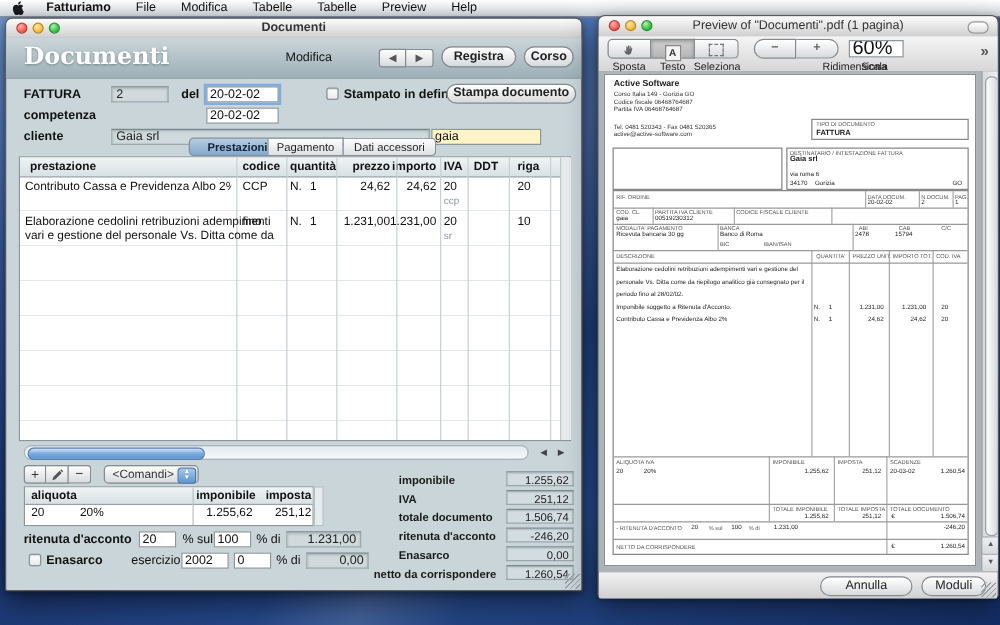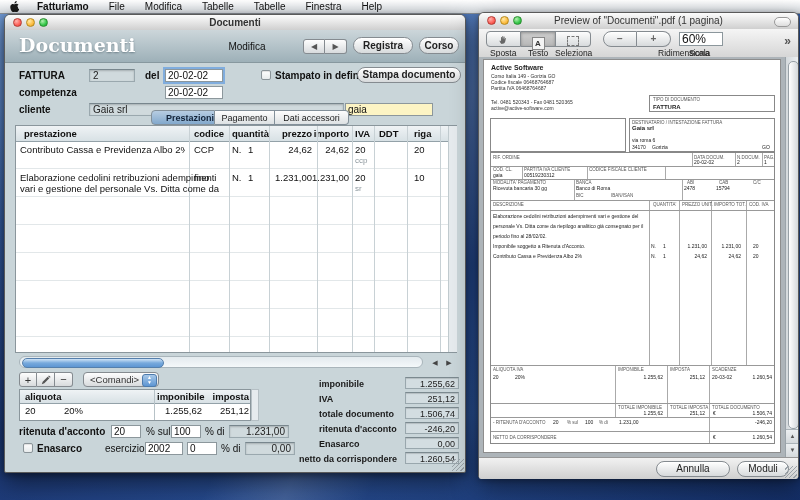--- a/index.html
+++ b/index.html
@@ -65,21 +65,21 @@
     <span style="padding:0 8px 0 10px;display:flex;align-items:center;">
       <svg width="9" height="11" viewBox="0 0 16 19">
           <path fill="#1a1a1a" d="M13.1 10.1c0-2.3 1.9-3.4 2-3.5-1.1-1.6-2.8-1.8-3.4-1.8-1.4-.15-2.8.85-3.5.85-.7 0-1.85-.83-3-.8C3.6 4.9 2.1 5.8 1.3 7.2c-1.7 3-0.4 7.4 1.2 9.8.8 1.2 1.8 2.5 3.1 2.45 1.25-.05 1.7-.8 3.2-.8 1.5 0 1.9.8 3.2.77 1.35-.02 2.2-1.2 3-2.4.95-1.37 1.35-2.7 1.37-2.77-.03-.01-2.6-1-2.27-4.15zM10.9 2.9c.7-.85 1.15-2 1.03-3.2-1 .04-2.2.66-2.9 1.5-.64.74-1.2 1.93-1.05 3.07 1.1.09 2.25-.57 2.92-1.37z"></path>
         </svg>
     </span>
     <span style="font-weight:bold;padding:0 10px;">Fatturiamo</span>
     <span style="padding:0 10px;">File</span>
     <span style="padding:0 10px;">Modifica</span>
     <span style="padding:0 10px;">Tabelle</span>
     <span style="padding:0 10px;">Tabelle</span>
-    <span style="padding:0 10px;">Finestra</span>
+    <span style="padding:0 10px;">Preview</span>
     <span style="padding:0 10px;">Help</span>
   </div>
 
   <div class="window" style="left:4px;top:14px;width:462px;height:459px;">
     <div class="titlebar">
       <span class="light l-red" style="left:8px;"></span>
       <span class="light l-yel" style="left:21px;"></span>
       <span class="light l-grn" style="left:34px;"></span>
       <div class="wtitle">Documenti</div>
     </div>
@@ -247,21 +247,21 @@
         <span style="display:inline-block;margin-top:3px;width:10px;height:8px;border:1px dashed #777;"></span>
       </div>
       <span class="ul" style="left:11px;top:18px;font-size:8.5px;color:#222;">Sposta</span>
       <span class="ul" style="left:49px;top:18px;font-size:8.5px;color:#222;">Testo</span>
       <span class="ul" style="left:76px;top:18px;font-size:8.5px;color:#222;">Seleziona</span>
 
       <div class="capsule" style="left:124px;top:2px;width:34px;height:16px;line-height:14px;border-radius:8px 0 0 8px;color:#666;">−</div>
       <div class="capsule" style="left:158px;top:2px;width:34px;height:16px;line-height:14px;border-radius:0 8px 8px 0;border-left:none;color:#666;">+</div>
       <span class="ul" style="left:131px;top:18px;font-size:8.5px;color:#222;margin-left:48px;">Ridimensiona</span>
 
-      <input class="fld" style="left: 200px; top: 3px; width: 44px; height: 14px; font-size: 12px;" value="60%">
+      <input class="fld" style="left: 200px; top: 3px; width: 44px; height: 14px; font-size: 16px;" value="60%">
       <span class="ul" style="left:210px;top:18px;font-size:8.5px;color:#222;">Scala</span>
 
       <span class="ul" style="right:7px;top:6px;left:auto;position:absolute;font-size:12px;font-weight:bold;color:#555;">»</span>
     </div>
 
     <div class="abs" style="left:0;top:44px;right:0;height:400px;background:#adb4b9;overflow:hidden;">
 
       <div class="abs" style="left:4px;top:2px;width:298px;height:394px;background:#fff;border:1px solid #8d8d8d;box-sizing:border-box;">
         <span class="t s7 b" style="left:7px;top:4px;">Active Software</span>
         <span class="t s5" style="left:7px;top:14px;color:#333;">Corso Italia 149 - Gorizia GO</span>

